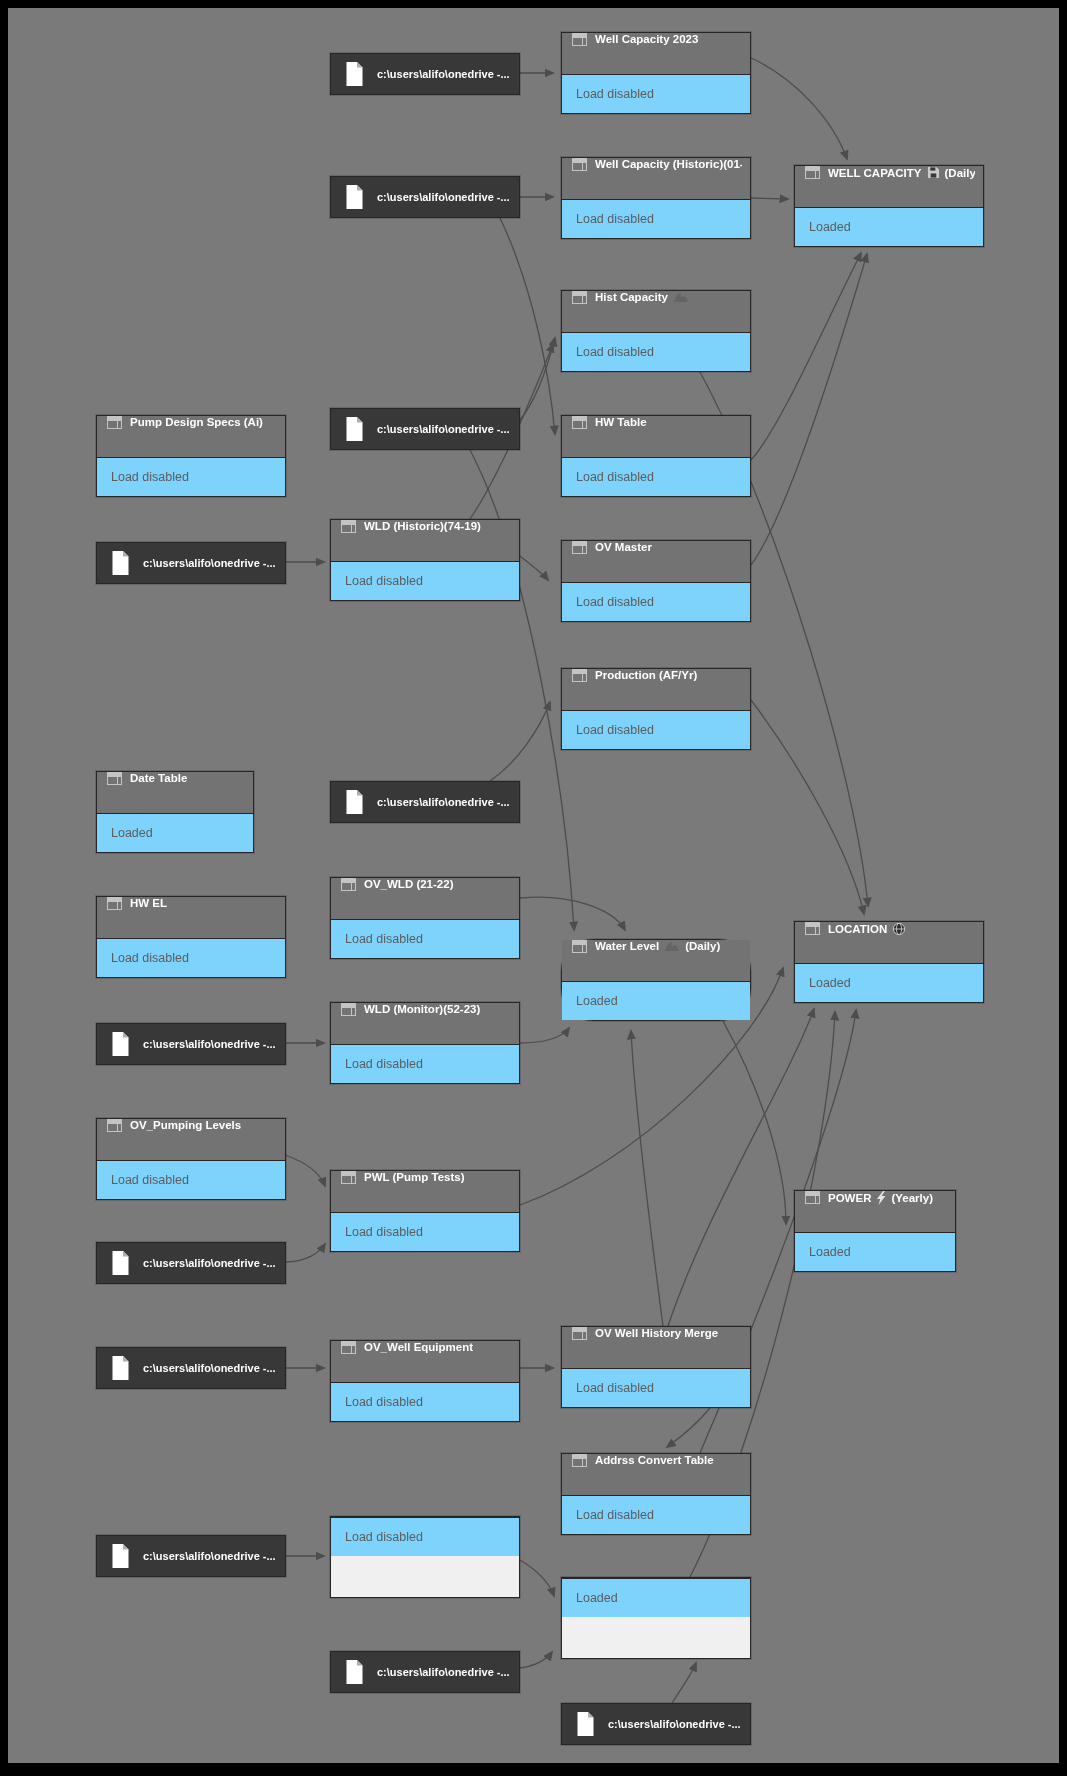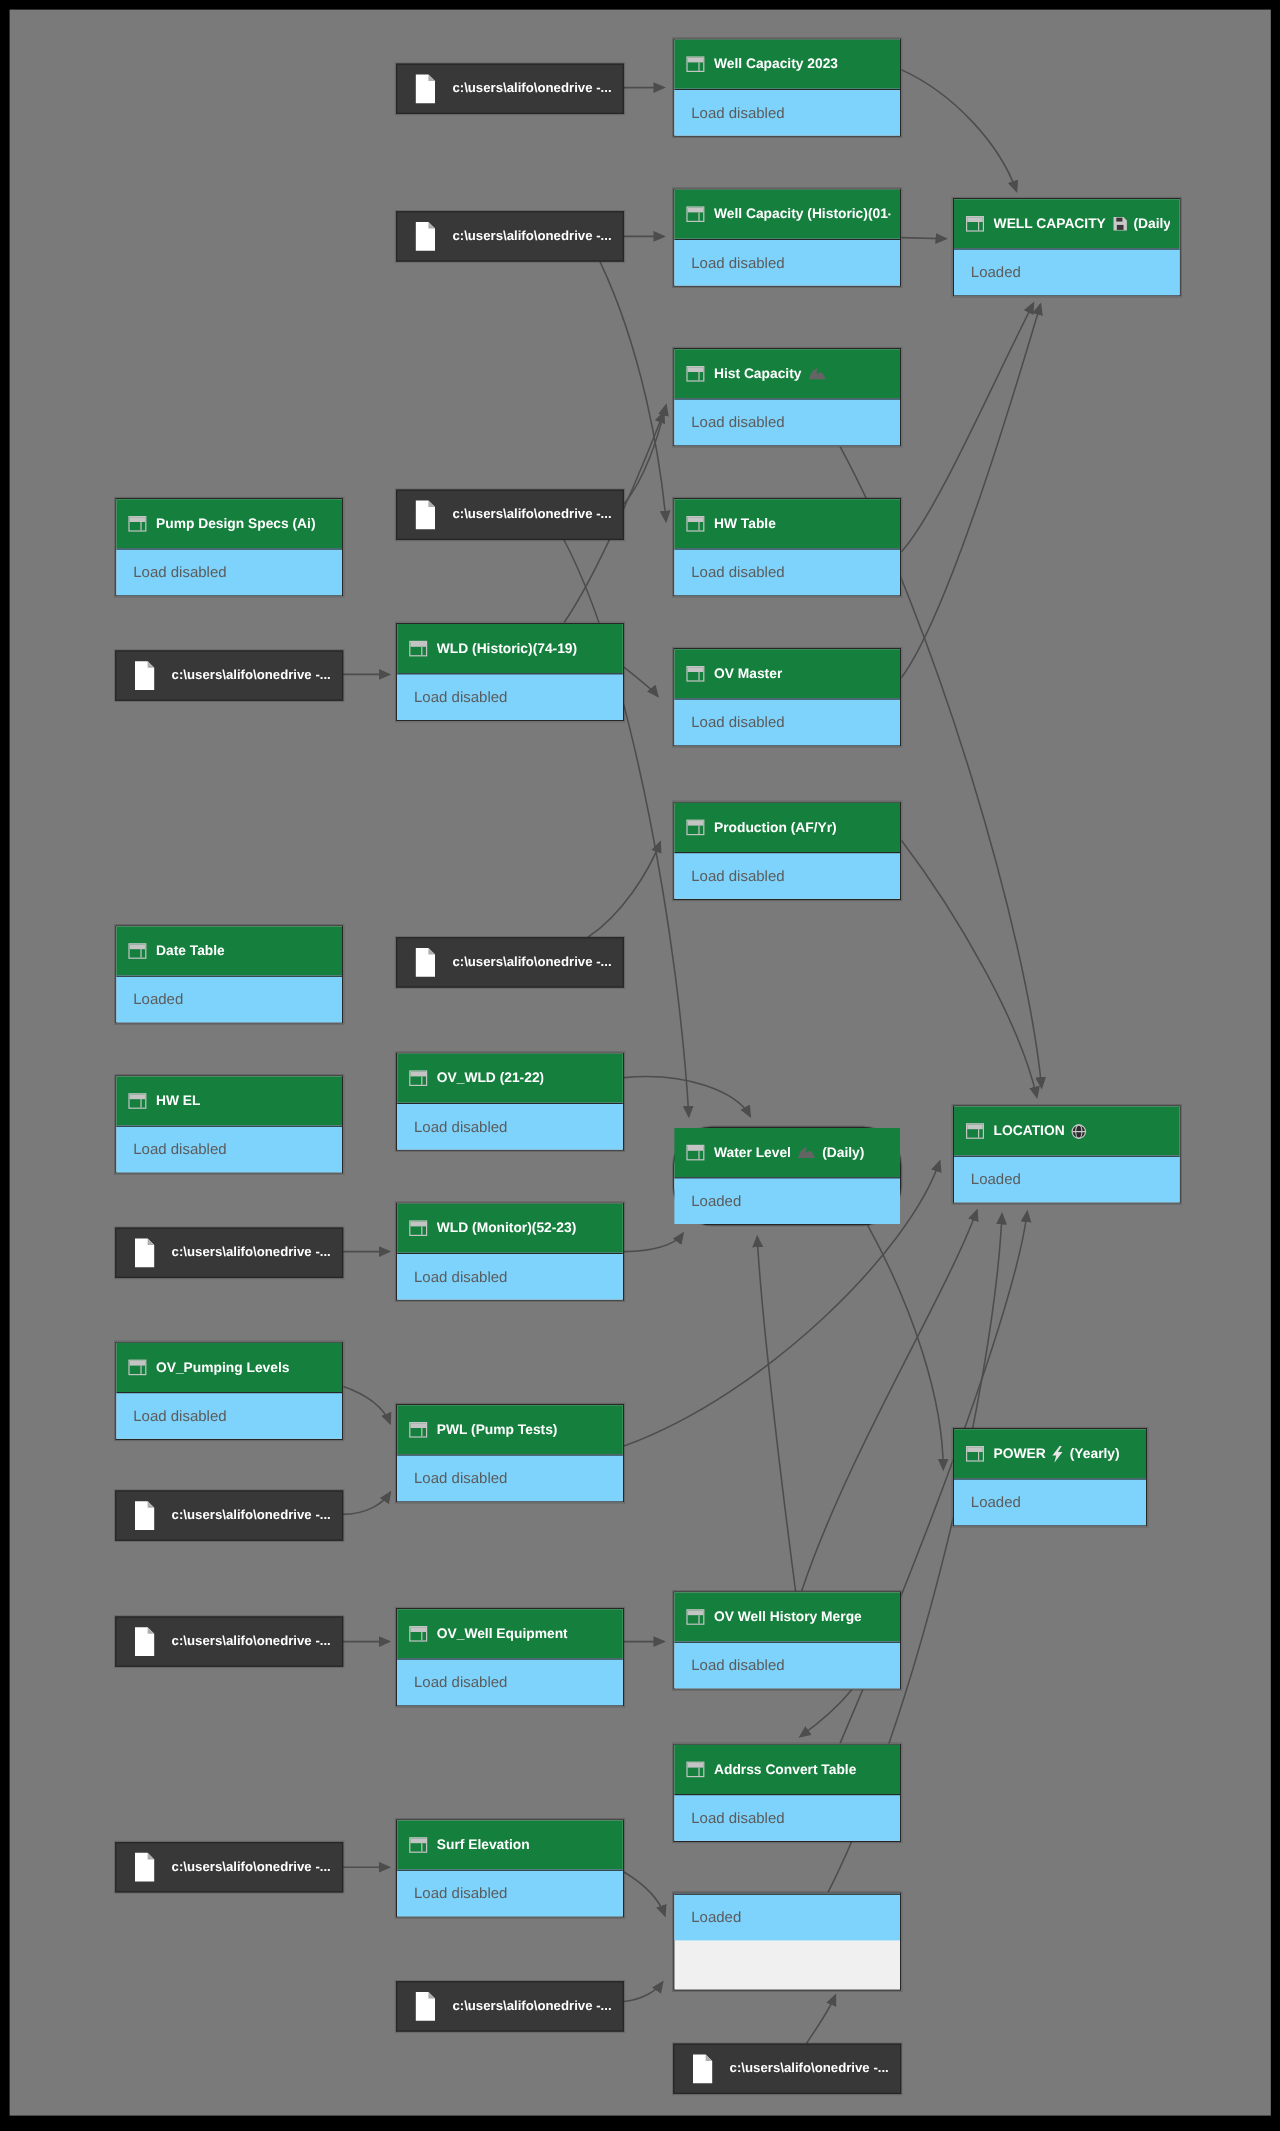--- a/index.html
+++ b/index.html
@@ -4,21 +4,21 @@
 <style>
   html,body{margin:0;padding:0;background:#555;}
   *{box-sizing:border-box;}
   .frame{position:relative;width:1067px;height:1776px;background:#000;overflow:hidden;font-family:"Liberation Sans",sans-serif;}
   .board{position:absolute;left:8px;top:8px;right:8px;bottom:13px;background:#7a7a7a;overflow:hidden;}
   .layer{position:absolute;left:-8px;top:-8px;width:1067px;height:1776px;}
   svg.edges{position:absolute;left:0;top:0;width:1067px;height:1776px;}
   svg.edges path.edge{fill:none;stroke:#4d4d4d;stroke-width:1.3px;}
   .node{position:absolute;border:1px solid #262626;box-shadow:0 0 0 1px rgba(0,0,0,0.15);}
   .node.query{background:#f0f0f0;}
-  .node .hdr{height:41px;background:#15803d;display:flex;align-items:center;padding:0 8px 0 10px;gap:8px;overflow:hidden;}
+  .node .hdr{height:41px;background:#737373;display:flex;align-items:flex-start;padding:0 8px 0 10px;gap:8px;overflow:hidden;}
   .node .ttl{color:#fff;font-weight:bold;font-size:11.5px;white-space:nowrap;overflow:hidden;display:flex;align-items:center;gap:5px;}
   .node .bdy{height:39px;display:flex;align-items:center;padding-left:14px;background:#7dd3fc;border-top:1px solid #262626;}
   .node .status{color:#5c5c5c;font-size:12.5px;}
   .node.file{background:#383838;display:flex;align-items:center;gap:12px;padding-left:13px;}
   .node.file .ttl{font-size:11px;}
   .ticon{width:15px;height:13px;border:1px solid #c4c4c4;position:relative;flex:0 0 auto;}
   .ticon::before{content:'';position:absolute;left:0;right:0;top:0;height:4px;background:#c4c4c4;}
   .ticon::after{content:'';position:absolute;top:4px;bottom:0;right:3px;width:1px;background:#c4c4c4;}
   .glyph{display:inline-flex;align-items:center;flex:0 0 auto;}
   .glyph svg{display:block;}
@@ -213,21 +213,21 @@
             <div class="hdr">
               <span class="ticon"></span>
               <span class="ttl">
                 <span>Production (AF/Yr)</span>
               </span>
             </div>
             <div class="bdy">
               <span class="status">Load disabled</span>
             </div>
           </div>
-          <div class="node query" style="left: 96px; top: 771px; width: 190px; height: 82px;">
+          <div class="node query" style="left: 96px; top: 771px; width: 158px; height: 82px;">
             <div class="hdr">
               <span class="ticon"></span>
               <span class="ttl">
                 <span>Date Table</span>
               </span>
             </div>
             <div class="bdy">
               <span class="status">Loaded</span>
             </div>
           </div>
@@ -401,26 +401,20 @@
               <span class="ticon"></span>
               <span class="ttl">
                 <span>Addrss Convert Table</span>
               </span>
             </div>
             <div class="bdy">
               <span class="status">Load disabled</span>
             </div>
           </div>
           <div class="node query" style="left: 330px; top: 1516px; width: 190px; height: 82px;">
-            <div class="hdr">
-              <span class="ticon"></span>
-              <span class="ttl">
-                <span>Surf Elevation</span>
-              </span>
-            </div>
             <div class="bdy">
               <span class="status">Load disabled</span>
             </div>
           </div>
           <div class="node file" style="left: 96px; top: 1535px; width: 190px; height: 42px;">
             <span class="glyph">
               <svg width="21" height="26" viewBox="0 0 21 26">
                 <path d="M2.5 1 H13 L18.5 6.5 V25 H2.5 Z" fill="#ffffff"></path>
                 <path d="M13 1 L13 6.5 L18.5 6.5 Z" fill="#aeaeae"></path>
               </svg>

